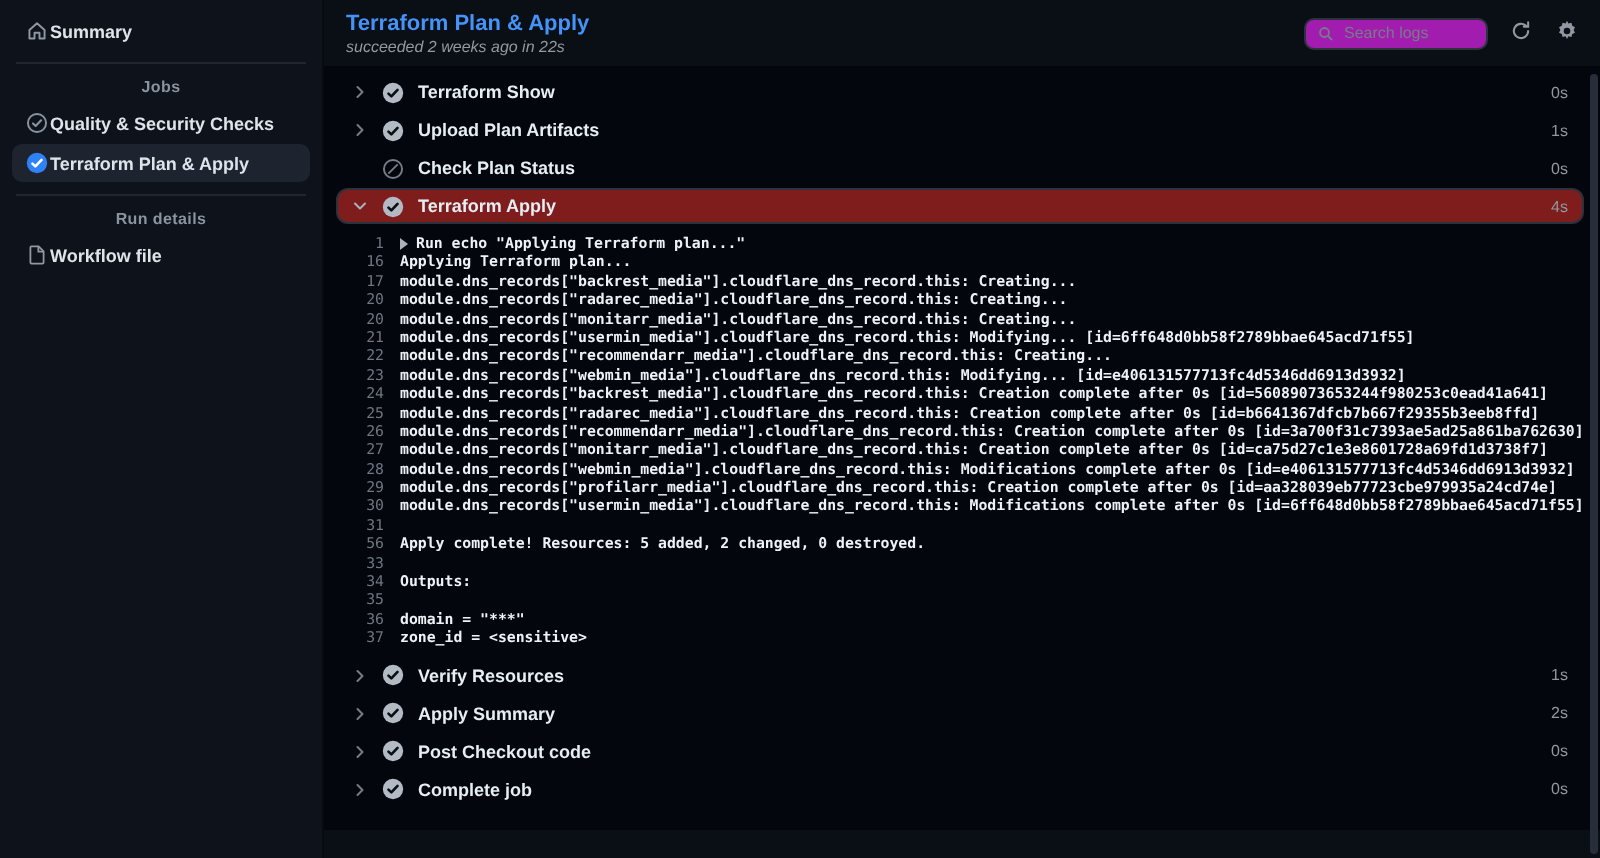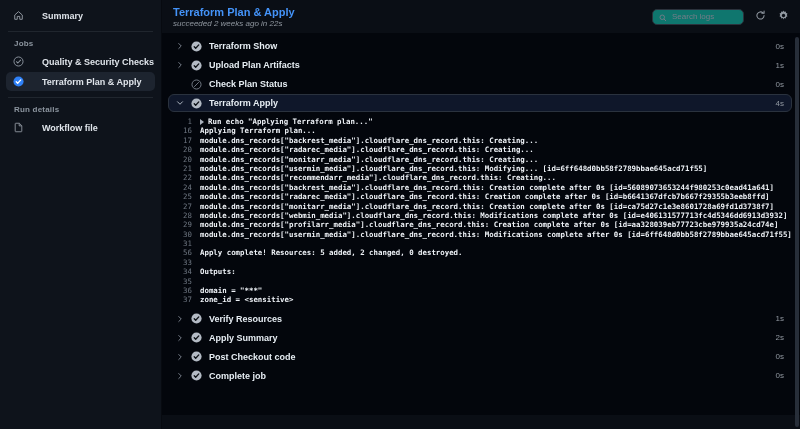--- a/index.html
+++ b/index.html
@@ -11,68 +11,68 @@
     -webkit-font-smoothing:antialiased;
   }
   .app { display:flex; width:800px; height:429px; }
 
   
   .sidebar {
     width:162px; flex-shrink:0; background:#0e131b;
     border-right:1px solid #070a10; padding-top:5px; position:relative;
   }
   .sb-item {
-    display:flex; align-items:center; gap:18px;
+    display:flex; align-items:center; gap:1px;
     margin:1px 6px; padding:0 7px; height:19px;
     border-radius:5px; font-size:9px; font-weight:600; color:#dfe4ea;
     cursor:pointer; position:relative; white-space:nowrap;
   }
   .sb-item.selected { background:#1d242f; }
   .sb-item.selected::before {
     content:""; position:absolute; left:-13px; top:3px;
     width:3px; height:13px; background:#316dca; border-radius:0 2px 2px 0;
   }
   .sb-item .ic { display:flex; align-items:center; }
   .sb-divider { border-top:1px solid #20262e; margin:6px 8px 5px 8px; }
   .sb-section-label {
     font-size:8px; font-weight:700; color:#8b949e;
-    padding:2px 14px 3px 14px; letter-spacing:.2px;
+    padding:2px 14px 3px 14px; letter-spacing:.2px;text-align:center;
   }
 
   
   .main { flex:1; display:flex; flex-direction:column; min-width:0; background:#0a0e15; position:relative; }
   .hdr { height:33px; display:flex; align-items:center; padding:0 10px 0 11px; flex-shrink:0; }
   .hdr-titles { display:flex; flex-direction:column; gap:1px; }
   .hdr-title { color:#4493f8; font-size:11px; font-weight:700; line-height:12px; }
   .hdr-sub { color:#9198a1; font-size:8px; line-height:9px;font-style:italic; }
   .hdr-right { margin-left:auto; display:flex; align-items:center; gap:10px; }
   .search-box {
     display:flex; align-items:center; gap:5px;
     width:92px; height:16px; padding:0 6px;
-    background:#0f766e; border:1px solid #2b323c; border-radius:5px;
+    background:#a21caf; border:1px solid #2b323c; border-radius:5px;
   }
   .search-box input {
     background:transparent; border:none; outline:none;
     color:#c9d1d9; font-size:8px; width:70px;
     font-family:"Liberation Sans", sans-serif;
   }
   .search-box input::placeholder { color:#767d88; }
   .hdr-btn { background:none; border:none; display:flex; align-items:center; cursor:pointer; padding:1px; }
 
   
   .log-card {
     flex:1; background:#03060c; margin-bottom:14px;
     padding-top:4px; overflow:hidden;
   }
   .step {
     display:flex; align-items:center; gap:7px;
     height:18px; margin:0 8px 1px 6px; padding:0 7px;
     border:1px solid transparent; border-radius:6px; cursor:pointer;
   }
-  .step.expanded { background:#0f172a; border-color:#2a323e; }
+  .step.expanded { background:#7f1d1d; border-color:#2a323e; }
   .step .chev { width:8px; display:flex; align-items:center; justify-content:center; flex-shrink:0; }
   .step .sticon { display:flex; align-items:center; flex-shrink:0; }
   .step .stname { font-size:9px; font-weight:600; color:#e6edf3; white-space:nowrap;text-align:center; }
   .step .stdur { margin-left:auto; font-size:8px; color:#9198a1; }
 
   .log-lines { padding:4px 0 5px 12px; }
   .log-line {
     display:flex; gap:8px; line-height:9.4px; height:9.4px;
     font-family:"DejaVu Sans Mono", monospace; font-size:7.4px;
     white-space:pre; align-items:center;
@@ -233,22 +233,24 @@
           </div>
         </div>
       <div class="log-lines" id="log-lines">
           <div class="log-line"><span class="log-num">1</span><span class="log-txt"><span class="tri"></span>Run echo "Applying Terraform plan..."</span></div>
           <div class="log-line"><span class="log-num">16</span><span class="log-txt">Applying Terraform plan...</span></div>
           <div class="log-line"><span class="log-num">17</span><span class="log-txt">module.dns_records["backrest_media"].cloudflare_dns_record.this: Creating...</span></div>
           <div class="log-line"><span class="log-num">20</span><span class="log-txt">module.dns_records["radarec_media"].cloudflare_dns_record.this: Creating...</span></div>
           <div class="log-line"><span class="log-num">20</span><span class="log-txt">module.dns_records["monitarr_media"].cloudflare_dns_record.this: Creating...</span></div>
           <div class="log-line"><span class="log-num">21</span><span class="log-txt">module.dns_records["usermin_media"].cloudflare_dns_record.this: Modifying... [id=6ff648d0bb58f2789bbae645acd71f55]</span></div>
           <div class="log-line"><span class="log-num">22</span><span class="log-txt">module.dns_records["recommendarr_media"].cloudflare_dns_record.this: Creating...</span></div>
+          <div class="log-line"><span class="log-num">23</span><span class="log-txt">module.dns_records["webmin_media"].cloudflare_dns_record.this: Modifying... [id=e406131577713fc4d5346dd6913d3932]</span></div>
           <div class="log-line"><span class="log-num">24</span><span class="log-txt">module.dns_records["backrest_media"].cloudflare_dns_record.this: Creation complete after 0s [id=56089073653244f980253c0ead41a641]</span></div>
           <div class="log-line"><span class="log-num">25</span><span class="log-txt">module.dns_records["radarec_media"].cloudflare_dns_record.this: Creation complete after 0s [id=b6641367dfcb7b667f29355b3eeb8ffd]</span></div>
+          <div class="log-line"><span class="log-num">26</span><span class="log-txt">module.dns_records["recommendarr_media"].cloudflare_dns_record.this: Creation complete after 0s [id=3a700f31c7393ae5ad25a861ba762630]</span></div>
           <div class="log-line"><span class="log-num">27</span><span class="log-txt">module.dns_records["monitarr_media"].cloudflare_dns_record.this: Creation complete after 0s [id=ca75d27c1e3e8601728a69fd1d3738f7]</span></div>
           <div class="log-line"><span class="log-num">28</span><span class="log-txt">module.dns_records["webmin_media"].cloudflare_dns_record.this: Modifications complete after 0s [id=e406131577713fc4d5346dd6913d3932]</span></div>
           <div class="log-line"><span class="log-num">29</span><span class="log-txt">module.dns_records["profilarr_media"].cloudflare_dns_record.this: Creation complete after 0s [id=aa328039eb77723cbe979935a24cd74e]</span></div>
           <div class="log-line"><span class="log-num">30</span><span class="log-txt">module.dns_records["usermin_media"].cloudflare_dns_record.this: Modifications complete after 0s [id=6ff648d0bb58f2789bbae645acd71f55]</span></div>
           <div class="log-line"><span class="log-num">31</span><span class="log-txt"></span></div>
           <div class="log-line"><span class="log-num">56</span><span class="log-txt">Apply complete! Resources: 5 added, 2 changed, 0 destroyed.</span></div>
           <div class="log-line"><span class="log-num">33</span><span class="log-txt"></span></div>
           <div class="log-line"><span class="log-num">34</span><span class="log-txt">Outputs:</span></div>
           <div class="log-line"><span class="log-num">35</span><span class="log-txt"></span></div>
           <div class="log-line"><span class="log-num">36</span><span class="log-txt">domain = "***"</span></div>

